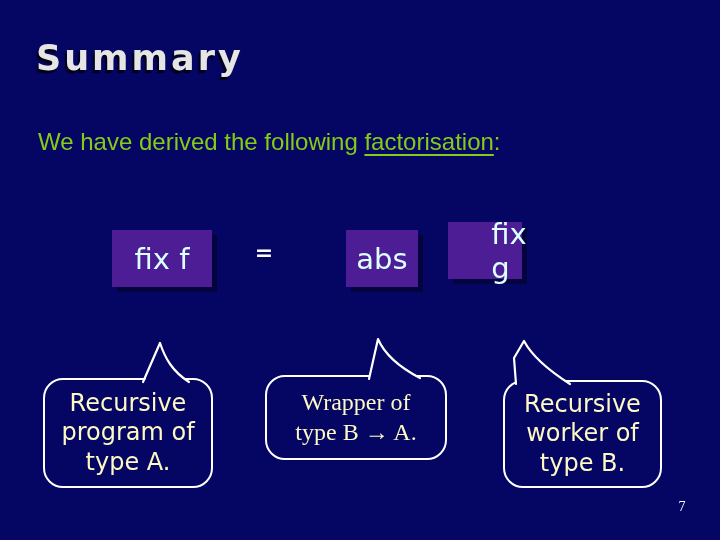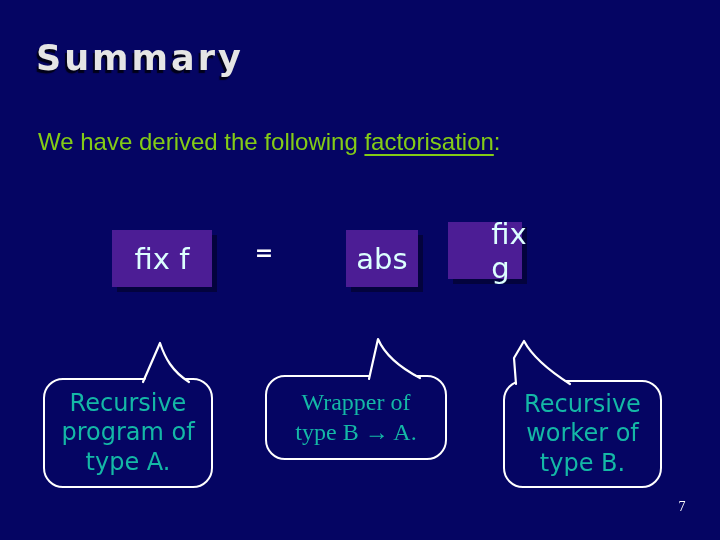--- a/index.html
+++ b/index.html
@@ -64,21 +64,21 @@
 
   .callout {
     position: absolute;
     border: 2px solid #ffffff;
     border-radius: 20px;
     background: #050563;
     display: flex;
     align-items: center;
     justify-content: center;
     text-align: center;
-    color: #14b8a6;
+    color: #fef9c3;
     font-size: 24px;
     line-height: 1.22;
     white-space: pre-line;
     z-index: 1;
   }
   .callout.callout-1 { left: 43px;  top: 378px; width: 170px; height: 110px; }
   .callout.callout-2 { left: 265px; top: 375px; width: 182px; height: 85px; font-family: Liberation Serif, serif; }
   .callout.callout-3 { left: 503px; top: 380px; width: 159px; height: 108px; }
 
   .tails-overlay {

